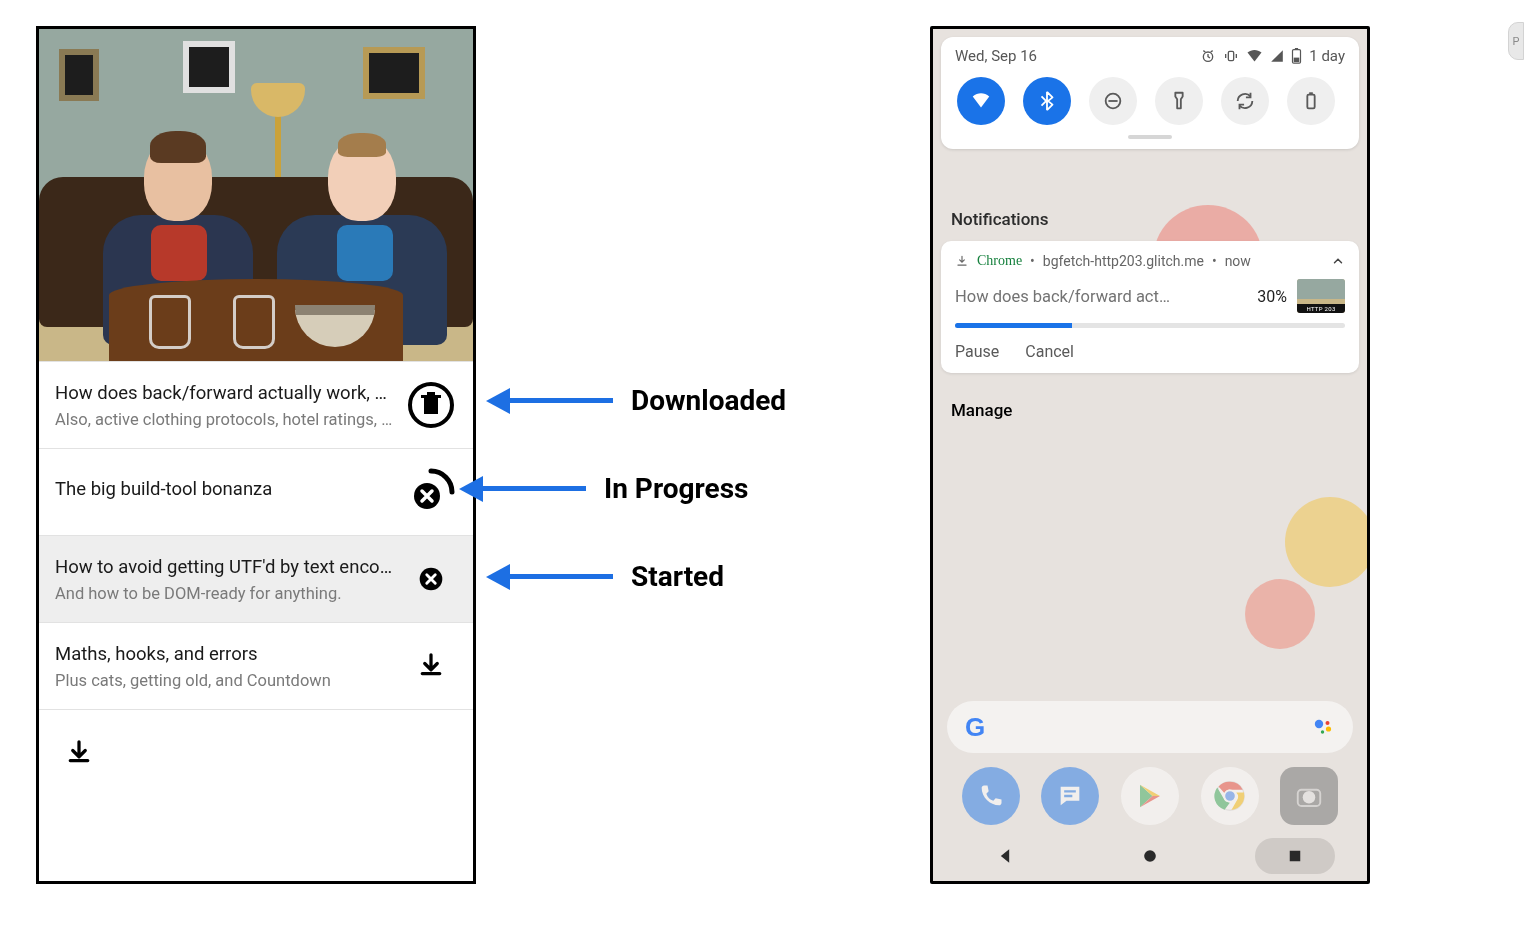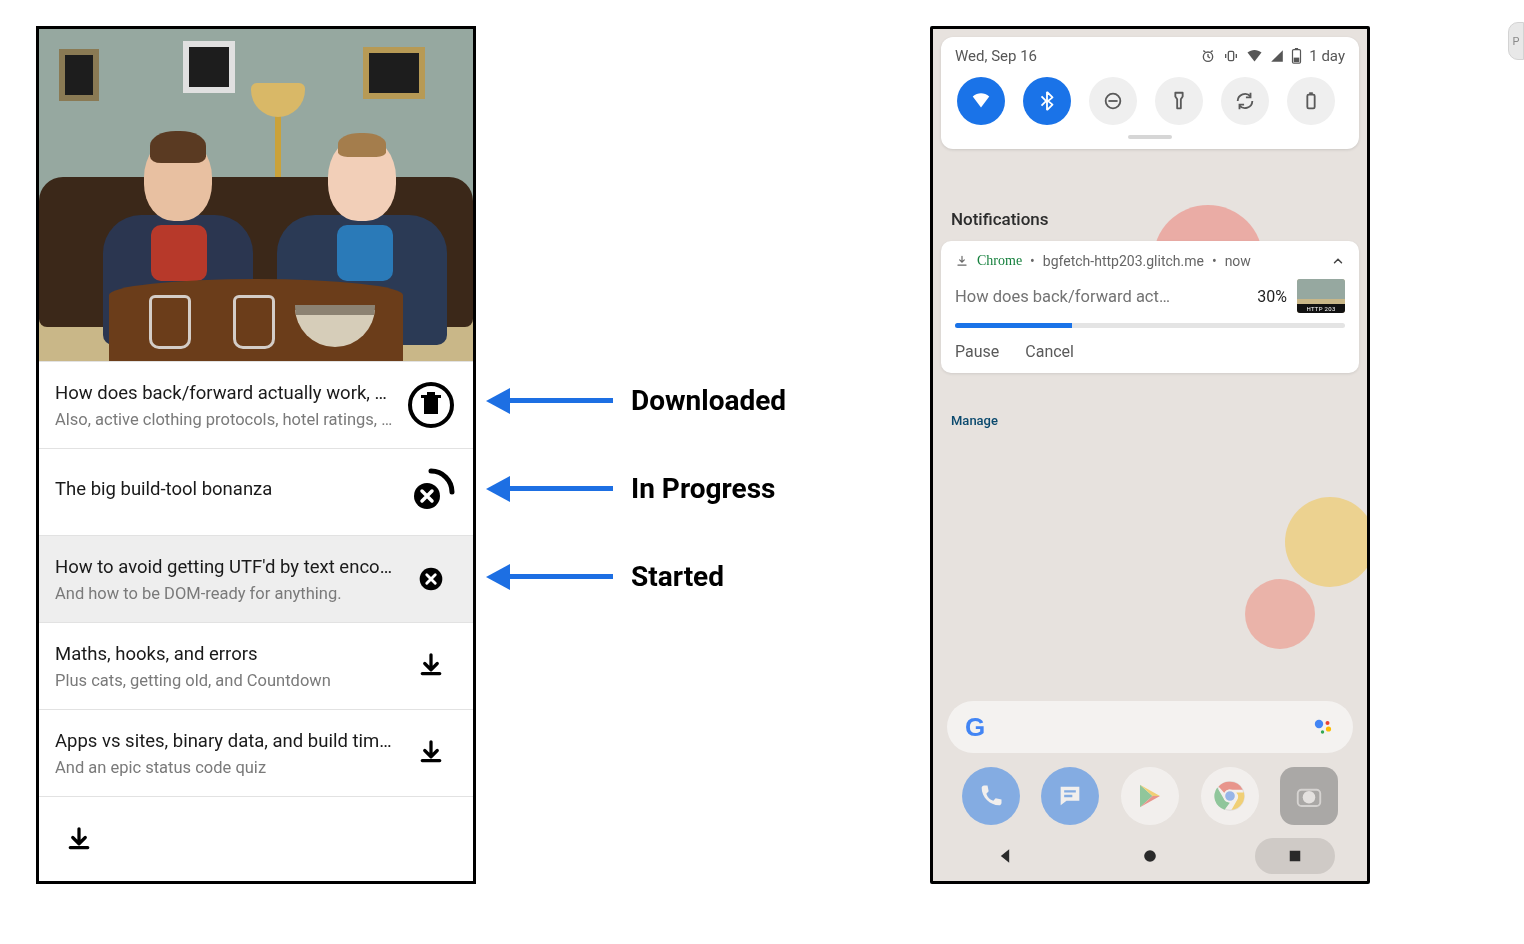--- a/index.html
+++ b/index.html
@@ -133,21 +133,21 @@
     .notif-top .src{color:#15803d;font-family:Liberation Serif, serif;}
     .notif-body{display:flex;align-items:center;justify-content:space-between;margin-top:10px;gap:10px;}
     .notif-title{font-size:16.5px;color:#737373;flex:1;white-space:nowrap;overflow:hidden;text-overflow:ellipsis;}
     .notif-pct{font-size:16px;color:#1e1e1e;}
     .thumb{width:48px;height:34px;border-radius:3px;overflow:hidden;flex-shrink:0;position:relative;background:#c9b788;}
     .thumb .twall{position:absolute;inset:0 0 40% 0;background:#96a8a0;}
     .thumb .band{position:absolute;left:0;right:0;bottom:0;height:9px;background:#111;color:#fff;font-size:6px;display:flex;align-items:center;justify-content:center;letter-spacing:.3px;}
     .prog-track{height:5px;background:#e4e4e4;border-radius:3px;margin-top:10px;overflow:hidden;}
     .prog-fill{height:100%;background:#1a73e8;width:30%;}
     .notif-actions{display:flex;gap:26px;margin-top:14px;font-size:16px;color:#5a5a5a;}
-    .manage{font-size:13px;color:#0c4a6e;padding:40px 10px;font-weight:500;}
+    .manage{font-size:17px;color:#000000;padding:27px 10px;font-weight:500;}
 
     .dock{position:absolute;left:0;right:0;bottom:56px;display:flex;justify-content:space-around;padding:0 18px;}
     .dock-icon{width:58px;height:58px;border-radius:50%;display:flex;align-items:center;justify-content:center;opacity:.48;}
     .d-phone{background:#1a73e8;}
     .d-msg{background:#1a73e8;}
     .d-play{background:#fff;}
     .d-chrome{background:#fff;}
     .d-cam{background:#6a6a6a;border-radius:14px;}
 
     .gbar{position:absolute;left:14px;right:14px;bottom:128px;height:52px;background:rgba(255,255,255,.55);border-radius:28px;padding:0 18px;display:flex;align-items:center;justify-content:space-between;}
@@ -239,47 +239,36 @@
       <div class="li-title">Maths, hooks, and errors</div>
       <div class="li-sub">Plus cats, getting old, and Countdown</div>
     </div>
     <div class="li-icon">
       <svg viewBox="0 0 24 24" width="30" height="30">
         <path d="M12 3 V14 M7 10 L12 15 L17 10 M5 18 H19" fill="none" stroke="#000" stroke-width="2.6" stroke-linecap="round" stroke-linejoin="round"></path>
       </svg>
     </div>
   </div>
 
-  <div class="list-item">
-    <div class="list-text">
-      <div class="li-title">Apps vs sites, binary data, and build times</div>
-      <div class="li-sub">And an epic status code quiz</div>
-    </div>
-    <div class="li-icon">
-      <svg viewBox="0 0 24 24" width="30" height="30">
-        <path d="M12 3 V14 M7 10 L12 15 L17 10 M5 18 H19" fill="none" stroke="#000" stroke-width="2.6" stroke-linecap="round" stroke-linejoin="round"></path>
-      </svg>
-    </div>
-  </div>
 
   <div class="list-item">
     <div class="li-icon">
       <svg viewBox="0 0 24 24" width="30" height="30">
         <path d="M12 3 V14 M7 10 L12 15 L17 10 M5 18 H19" fill="none" stroke="#000" stroke-width="2.6" stroke-linecap="round" stroke-linejoin="round"></path>
       </svg>
     </div>
   </div>
 </div>
 
 <div class="anno" style="left:486px;top:384px;">
   <div class="arrow-head"></div>
   <div class="arrow-line"></div>
   <div class="anno-label">Downloaded</div>
 </div>
-<div class="anno" style="left:486px;top:472px;">
+<div class="anno" style="left:459px;top:472px;">
   <div class="arrow-head"></div>
   <div class="arrow-line"></div>
   <div class="anno-label">In Progress</div>
 </div>
 <div class="anno" style="left:486px;top:560px;">
   <div class="arrow-head"></div>
   <div class="arrow-line"></div>
   <div class="anno-label">Started</div>
 </div>
 

